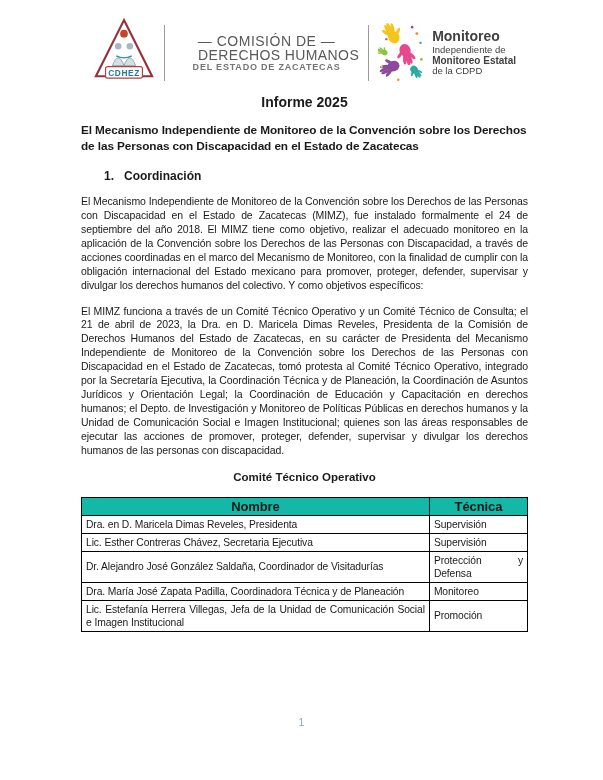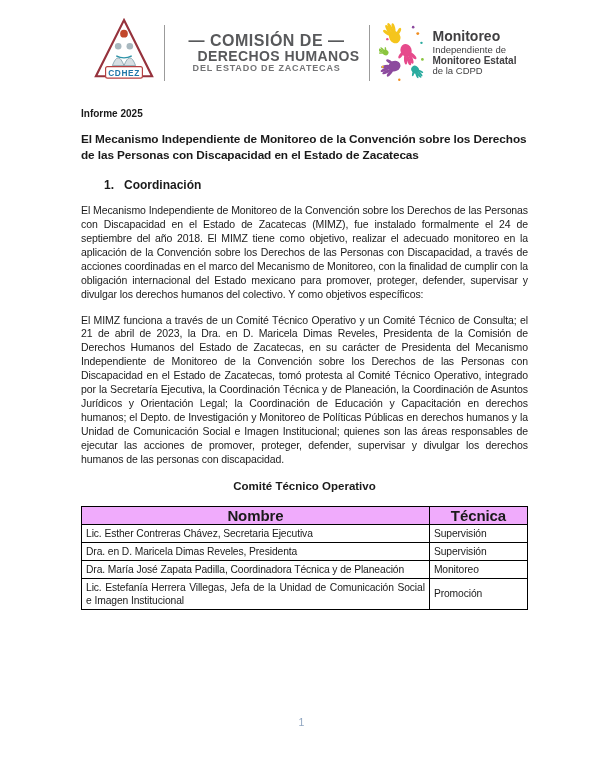--- a/index.html
+++ b/index.html
@@ -14,33 +14,33 @@
     overflow:hidden;
   }
   
   .header{
     display:flex;justify-content:center;align-items:center;
     height:74px;margin-bottom:2px;
   }
   .logo-left{display:flex;align-items:center;}
   .vdivider{width:1px;height:56px;background:#9b9b9b;margin:0 9px;}
   .cdhez-text{color:#58595b;text-align:center;line-height:1.05;}
-  .cdhez-line1{font-size:16px;font-weight:bold;letter-spacing:.5px;white-space:nowrap;}
-  .cdhez-line2{font-size:14px;font-weight:bold;letter-spacing:.4px;white-space:nowrap;padding-left:24px;}
+  .cdhez-line1{font-size:14px;font-weight:normal;letter-spacing:.5px;white-space:nowrap;}
+  .cdhez-line2{font-size:14px;font-weight:normal;letter-spacing:.4px;white-space:nowrap;padding-left:24px;}
   .cdhez-line3{font-size:9px;color:#737476;letter-spacing:.8px;white-space:nowrap;font-weight:bold;}
   .mimz-text{color:#414042;line-height:1.12;margin-left:6px;}
   .mimz-line1{font-size:14px;font-weight:bold;}
   .mimz-line2{font-size:9.5px;}
   .mimz-line3{font-size:10px;font-weight:bold;}
   .mimz-line4{font-size:9.5px;}
   .mimz-line4 b{font-weight:normal;}
   
   .doc-title{
-    font-weight:bold;font-size:10px;
-    margin-top:18px;
+    text-align:center;font-weight:bold;font-size:14px;
+    margin-top:4px;
   }
   .doc-subtitle{
     font-weight:bold;font-size:11.8px;line-height:15.6px;
     margin-top:13px;letter-spacing:-.1px;
   }
   .section-heading{
     margin-top:15px;padding-left:23px;
     font-weight:bold;font-size:12px;
     display:flex;
   }
@@ -58,22 +58,22 @@
   table.committee{
     width:100%;border-collapse:collapse;table-layout:fixed;
     font-size:10.3px;line-height:13px;letter-spacing:-.1px;
   }
   table.committee th,table.committee td{
     border:1px solid #000;
     padding:2px 4px;
     vertical-align:middle;
   }
   table.committee th{
-    background:#f0abfc;
-    font-weight:bold;font-size:15px;
+    background:#14b8a6;
+    font-weight:bold;font-size:13px;
     text-align:center;padding:2px 4px;
   }
   col.c-nombre{width:78%;}
   col.c-funcion{width:22%;}
   td.cell-nombre{text-align:justify;}
   td.cell-funcion{text-align:justify;}
   
   .footer-page-number{
     position:absolute;left:0;right:0;top:716px;
     text-align:center;
@@ -166,26 +166,30 @@
         <col class="c-funcion">
       </colgroup>
     <thead>
       <tr>
         <th>Nombre</th>
         <th>Técnica</th>
       </tr>
     </thead>
     <tbody>
       <tr>
+        <td class="cell-nombre">Dra. en D. Maricela Dimas Reveles, Presidenta</td>
+        <td class="cell-funcion">Supervisión</td>
+      </tr>
+      <tr>
         <td class="cell-nombre">Lic. Esther Contreras Chávez, Secretaria Ejecutiva</td>
         <td class="cell-funcion">Supervisión</td>
       </tr>
       <tr>
-        <td class="cell-nombre">Dra. en D. Maricela Dimas Reveles, Presidenta</td>
-        <td class="cell-funcion">Supervisión</td>
+        <td class="cell-nombre">Dr. Alejandro José González Saldaña, Coordinador de Visitadurías</td>
+        <td class="cell-funcion">Protección y Defensa</td>
       </tr>
       <tr>
         <td class="cell-nombre">Dra. María José Zapata Padilla, Coordinadora Técnica y de Planeación</td>
         <td class="cell-funcion">Monitoreo</td>
       </tr>
       <tr>
         <td class="cell-nombre">Lic. Estefanía Herrera Villegas, Jefa de la Unidad de Comunicación Social e Imagen Institucional</td>
         <td class="cell-funcion">Promoción</td>
       </tr>
     </tbody>

